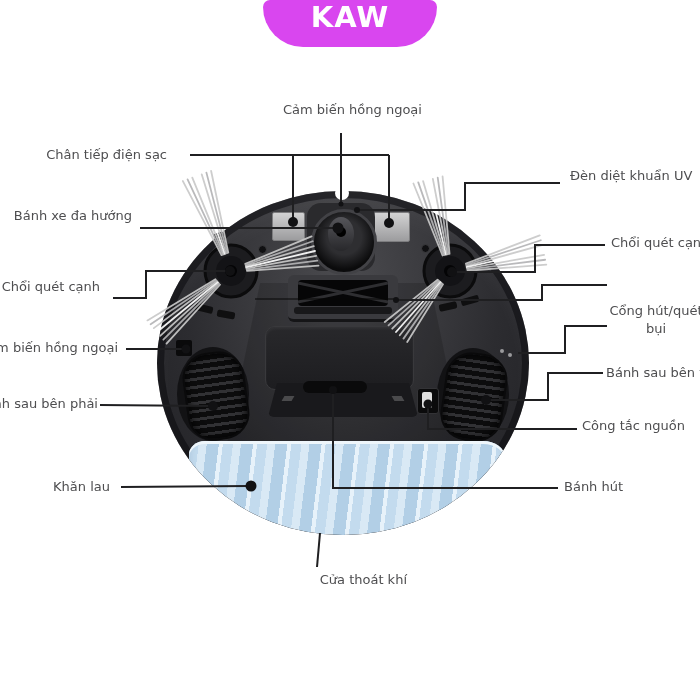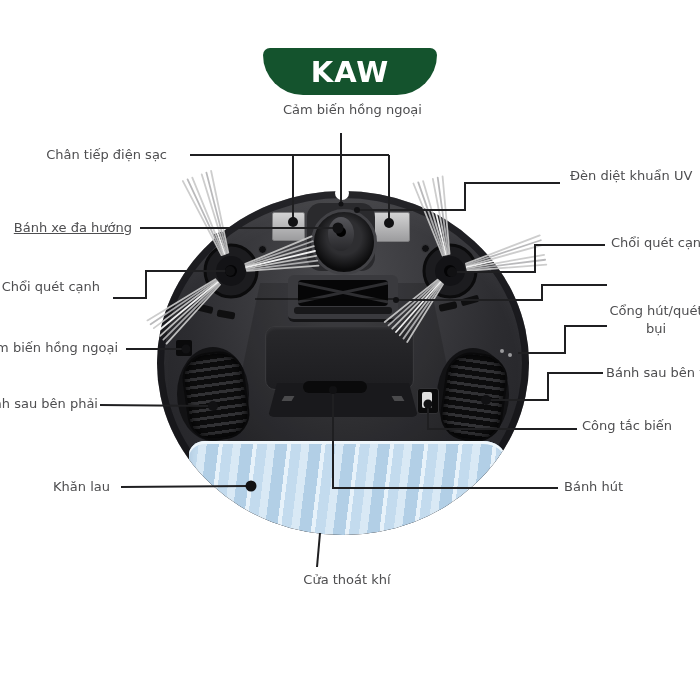--- a/index.html
+++ b/index.html
@@ -1,39 +1,39 @@
 <!DOCTYPE html>
 <html><head>
 <meta charset="utf-8">
 <style>
   html,body{margin:0;padding:0;background:#fff;}
   .stage{position:relative;width:700px;height:700px;background:#ffffff;overflow:hidden;
          font-family:"DejaVu Sans","Liberation Sans",sans-serif;}
   
-  .logo{position:absolute;left:263px;top:0;width:174px;height:47px;background:#14532d;
-        border-radius:8px 8px 46px 46px;display:flex;align-items:center;justify-content:center;margin-top:48px;}
+  .logo{position:absolute;left:263px;top:0;width:174px;height:47px;background:#d946ef;
+        border-radius:8px 8px 46px 46px;display:flex;align-items:flex-start;justify-content:center;}
   .logo span{color:#fff;font-size:29px;font-weight:800;letter-spacing:1px;}
   
   .lbl{position:absolute;font-size:13px;line-height:18px;color:#4e4e50;white-space:nowrap;}
   .lbl.wrap{white-space:normal;text-align:center;}
   .lbl.r{text-align:right;}
   #lb0{left:283px;top:101px;width:134px;text-align:center;}
   #lb1{right:533px;top:146px;}
   #lb2{left:570px;top:167px;}
-  #lb3{right:568px;top:219px;text-decoration:underline;}
+  #lb3{right:568px;top:207px;}
   #lb4{left:611px;top:234px;}
   #lb5{right:600px;top:278px;}
   #lb6{left:606px;top:302px;width:100px;}
   #lb7{right:582px;top:339px;}
   #lb8{left:606px;top:364px;}
   #lb9{right:602px;top:395px;}
   #lb10{left:582px;top:417px;}
   #lb11{right:590px;top:478px;margin-left:26px;}
   #lb12{left:564px;top:478px;}
-  #lb13{left:287px;top:571px;width:120px;text-align:center;}
+  #lb13{left:287px;top:571px;width:120px;text-align:right;}
   
   .robot{position:absolute;left:157px;top:191px;width:372px;height:344px;border-radius:50%;
          background:radial-gradient(ellipse at 50% 26%, #4b4b4f 0%, #3a3a3e 34%, #2c2c30 60%, #202024 100%);
          box-shadow:inset 0 0 0 7px rgba(10,10,12,.55), inset 0 14px 20px rgba(255,255,255,.05);
          overflow:hidden;}
   .robot *{position:absolute;}
   .midpanel{left:70px;top:92px;width:236px;height:160px;background:rgba(0,0,0,.16);
             clip-path:polygon(14% 0,86% 0,100% 100%,0 100%);}
   .plate{border-radius:2px;border:1px solid #7d7d7f;
          background:linear-gradient(180deg,#d2d2d3,#9c9c9e);}
@@ -243,17 +243,17 @@
   <div class="lbl" id="lb0">Cảm biến hồng ngoại</div>
   <div class="lbl r" id="lb1">Chân tiếp điện sạc</div>
   <div class="lbl" id="lb2">Đèn diệt khuẩn UV</div>
   <div class="lbl r" id="lb3">Bánh xe đa hướng</div>
   <div class="lbl" id="lb4">Chổi quét cạnh</div>
   <div class="lbl r" id="lb5">Chổi quét cạnh</div>
   <div class="lbl wrap" id="lb6">Cổng hút/quét bụi</div>
   <div class="lbl r" id="lb7">Cảm biến hồng ngoại</div>
   <div class="lbl" id="lb8">Bánh sau bên trái</div>
   <div class="lbl r" id="lb9">Bánh sau bên phải</div>
-  <div class="lbl" id="lb10">Công tắc biến</div>
+  <div class="lbl" id="lb10">Công tắc nguồn</div>
   <div class="lbl r" id="lb11">Khăn lau</div>
   <div class="lbl" id="lb12">Bánh hút</div>
   <div class="lbl" id="lb13">Cửa thoát khí</div>
 </div>
 
 </body></html>

